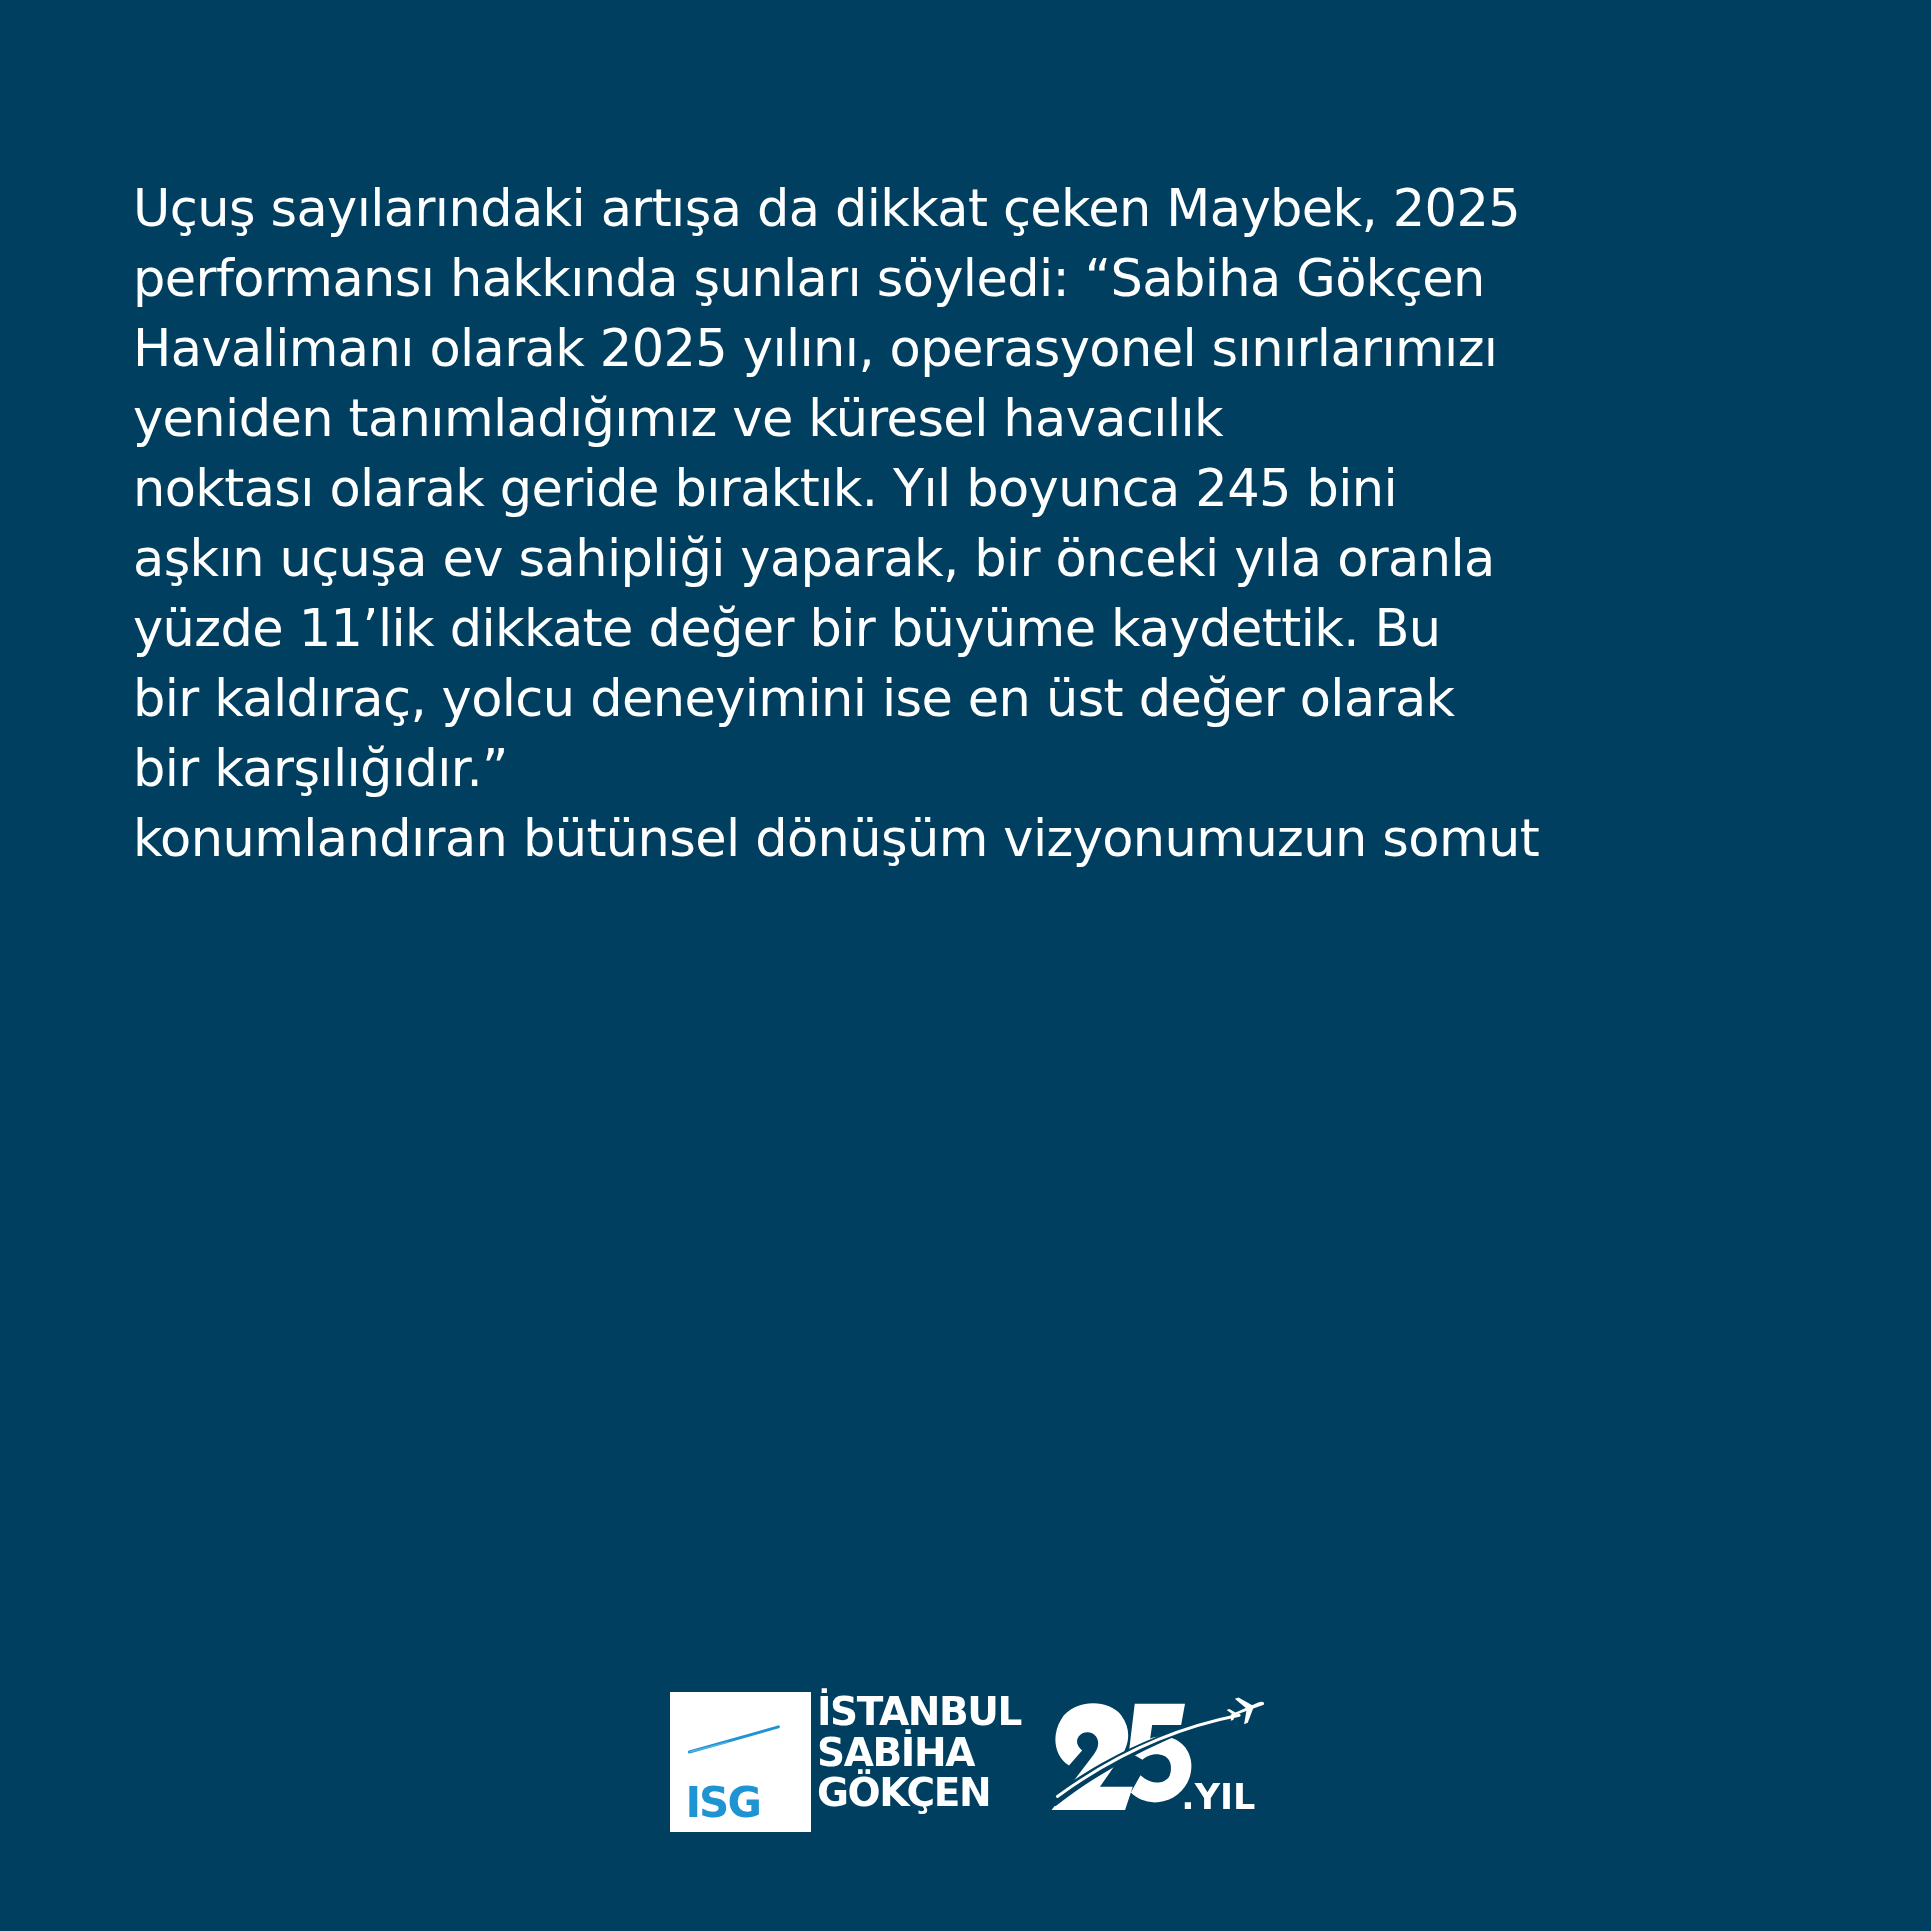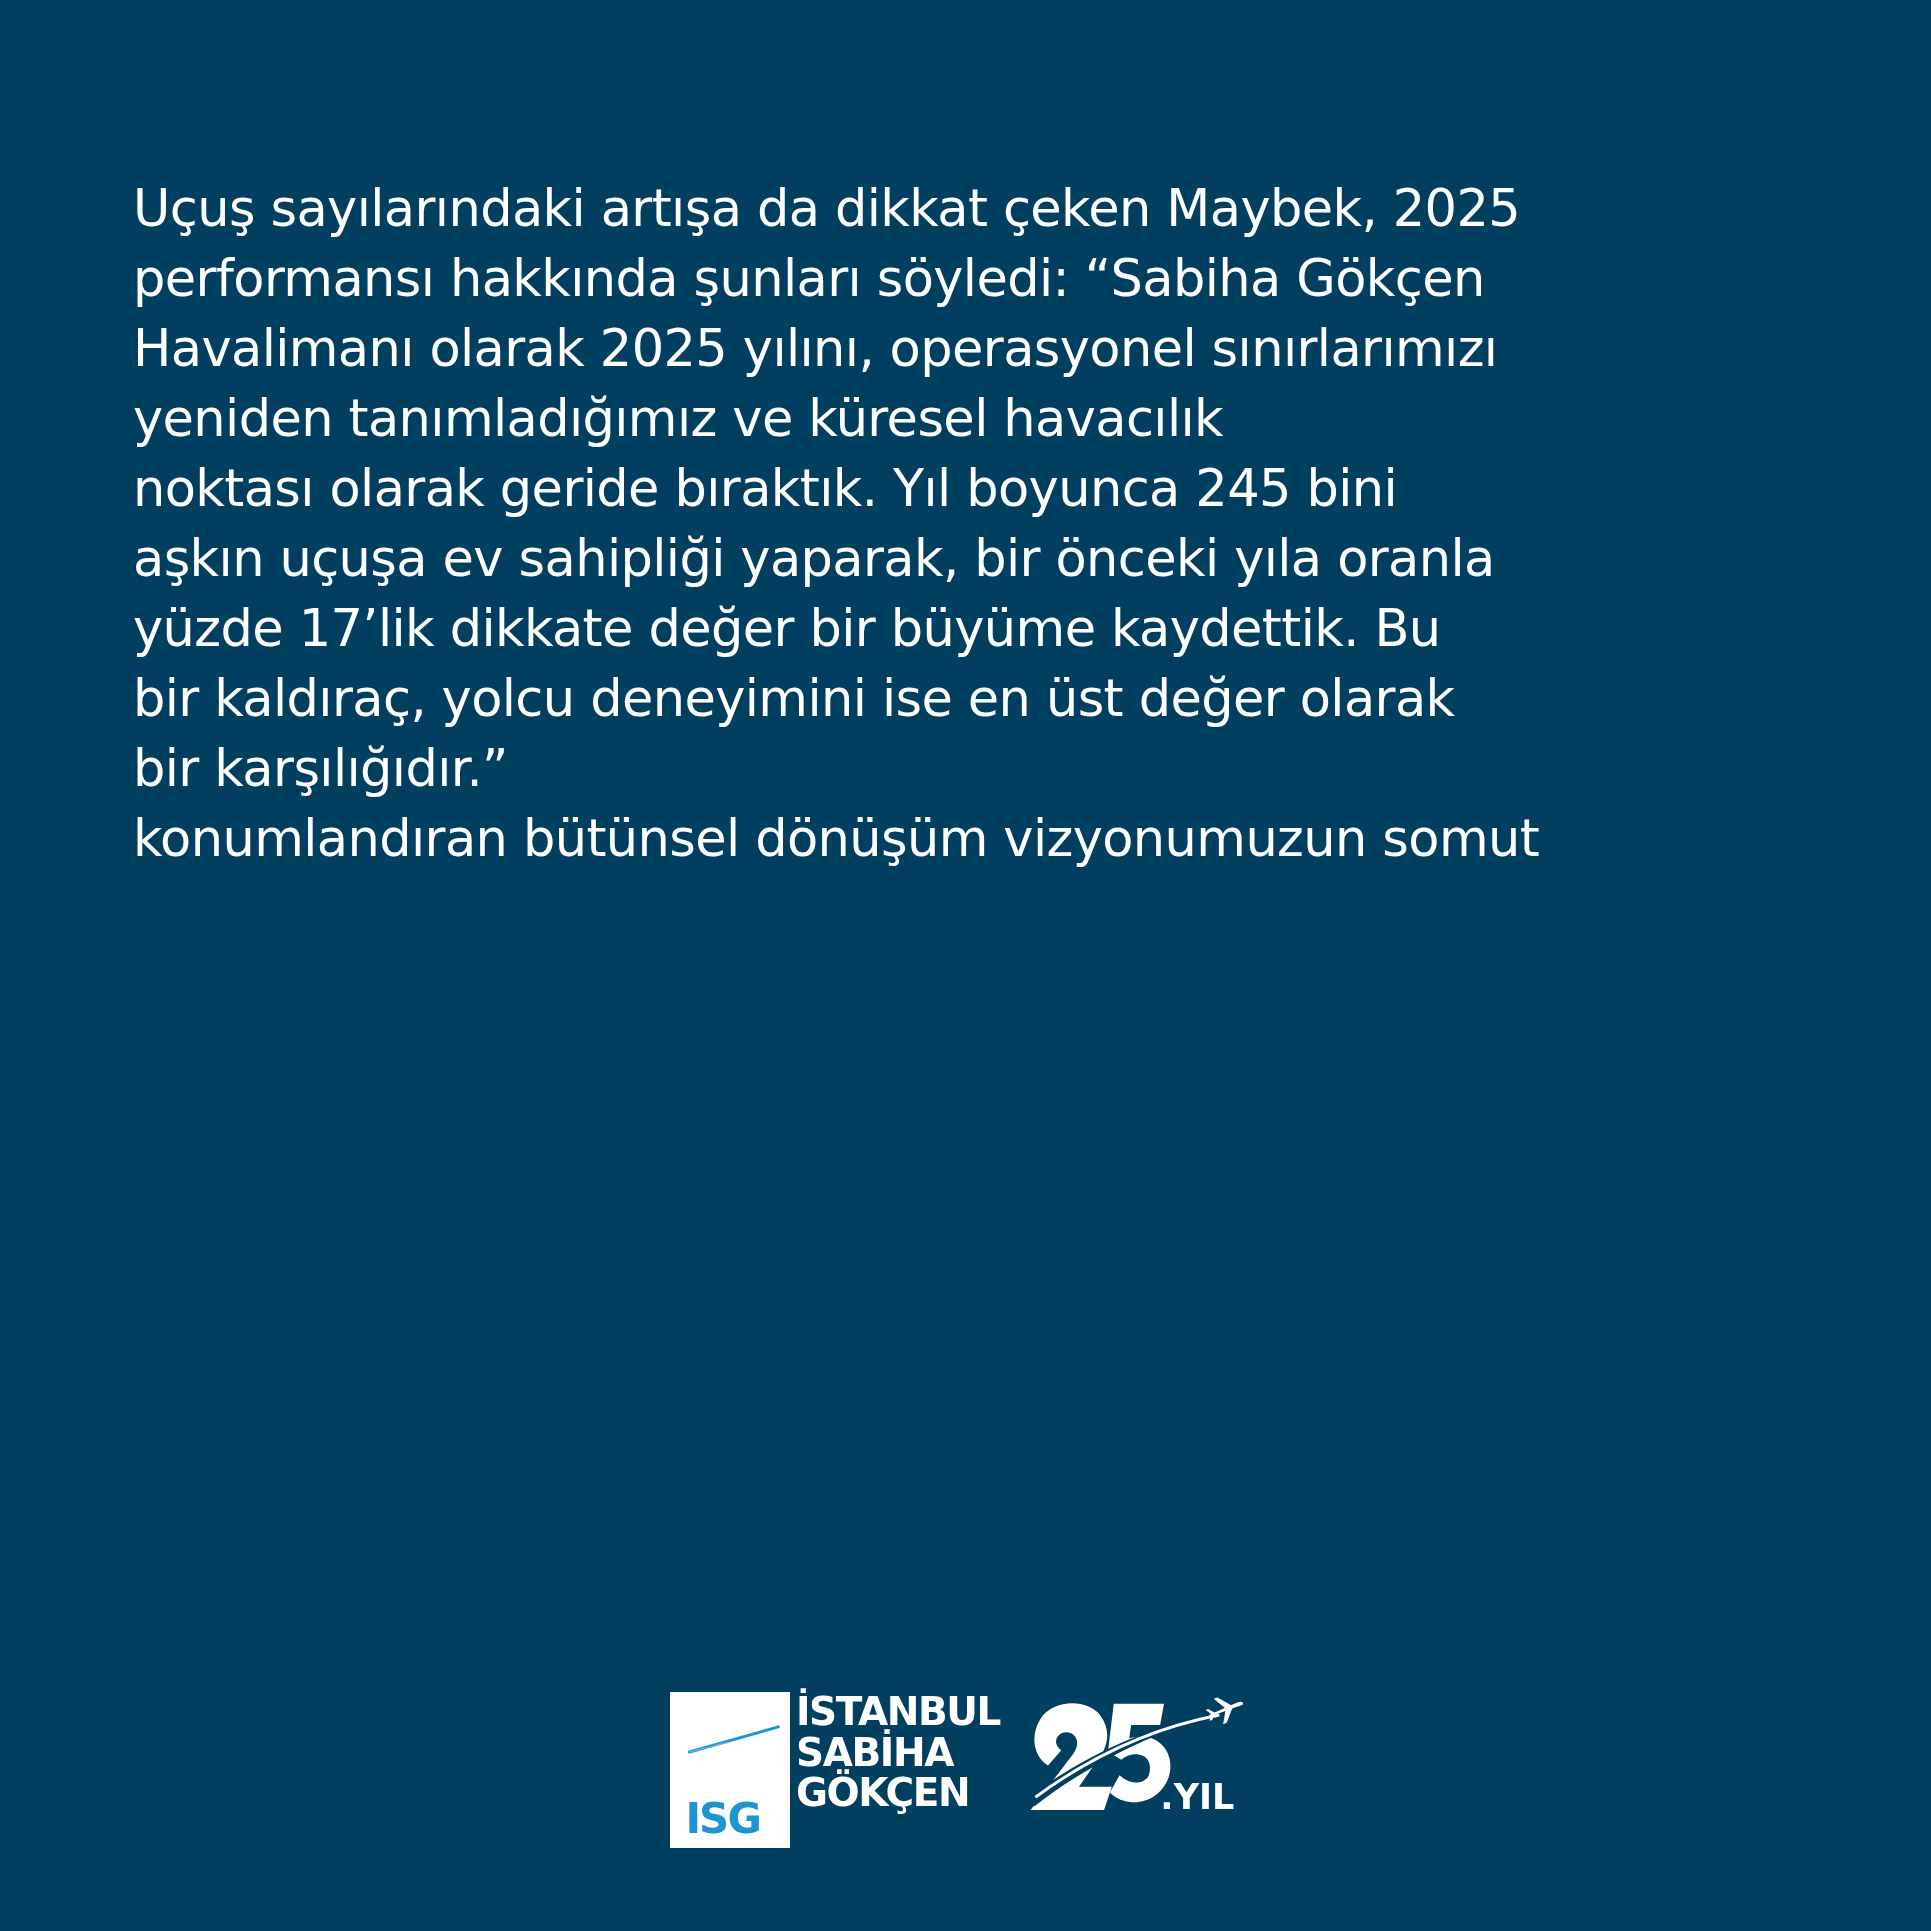--- a/index.html
+++ b/index.html
@@ -34,24 +34,25 @@
     .logo-row {
       position: absolute;
       left: 670px;
       top: 1692px;
       height: 122px;
       display: flex;
       align-items: stretch;
     }
     .isg-box {
       width: 120px;
-      height: 156px;
+      height: 140px;
       background: #ffffff;
       position: relative;
       flex: none;
+      padding-left: 21px;
     }
     .isg-box svg {
       position: absolute;
       left: 0;
       top: 0;
     }
     .isg-text {
       position: absolute;
       left: 15.4px;
       bottom: 7.7px;
@@ -104,21 +105,21 @@
 </head>
 <body>
 
 <div class="quote-block">
   <span class="quote-line">Uçuş sayılarındaki artışa da dikkat çeken Maybek, 2025</span>
   <span class="quote-line">performansı hakkında şunları söyledi: “Sabiha Gökçen</span>
   <span class="quote-line">Havalimanı olarak 2025 yılını, operasyonel sınırlarımızı</span>
   <span class="quote-line">yeniden tanımladığımız ve küresel havacılık</span>
   <span class="quote-line">noktası olarak geride bıraktık. Yıl boyunca 245 bini</span>
   <span class="quote-line">aşkın uçuşa ev sahipliği yaparak, bir önceki yıla oranla</span>
-  <span class="quote-line">yüzde 17’lik dikkate değer bir büyüme kaydettik. Bu</span>
+  <span class="quote-line">yüzde 11’lik dikkate değer bir büyüme kaydettik. Bu</span>
   <span class="quote-line">bir kaldıraç, yolcu deneyimini ise en üst değer olarak</span>
   <span class="quote-line">bir karşılığıdır.”</span>
   <span class="quote-line">konumlandıran bütünsel dönüşüm vizyonumuzun somut</span>
 </div>
 
 <div class="logo-row">
   <div class="isg-box">
     <svg width="120" height="120" viewBox="0 0 124 124">
       <path d="M20 62 L 112 36" stroke="#1f94d2" stroke-width="3" stroke-linecap="round" fill="none"></path>
       <path d="M20 62 L 60 52" stroke="#5fb8e6" stroke-width="1.5" fill="none" opacity="0.8"></path>

